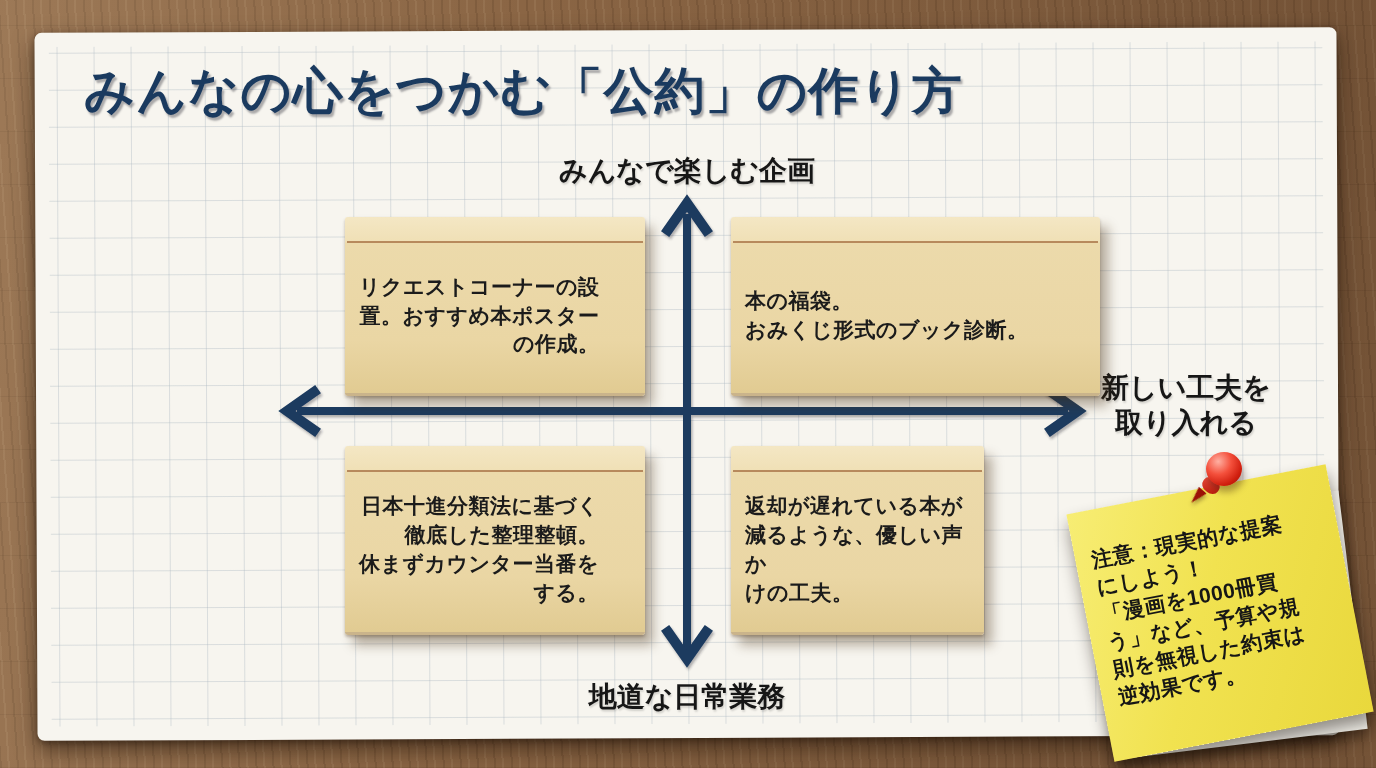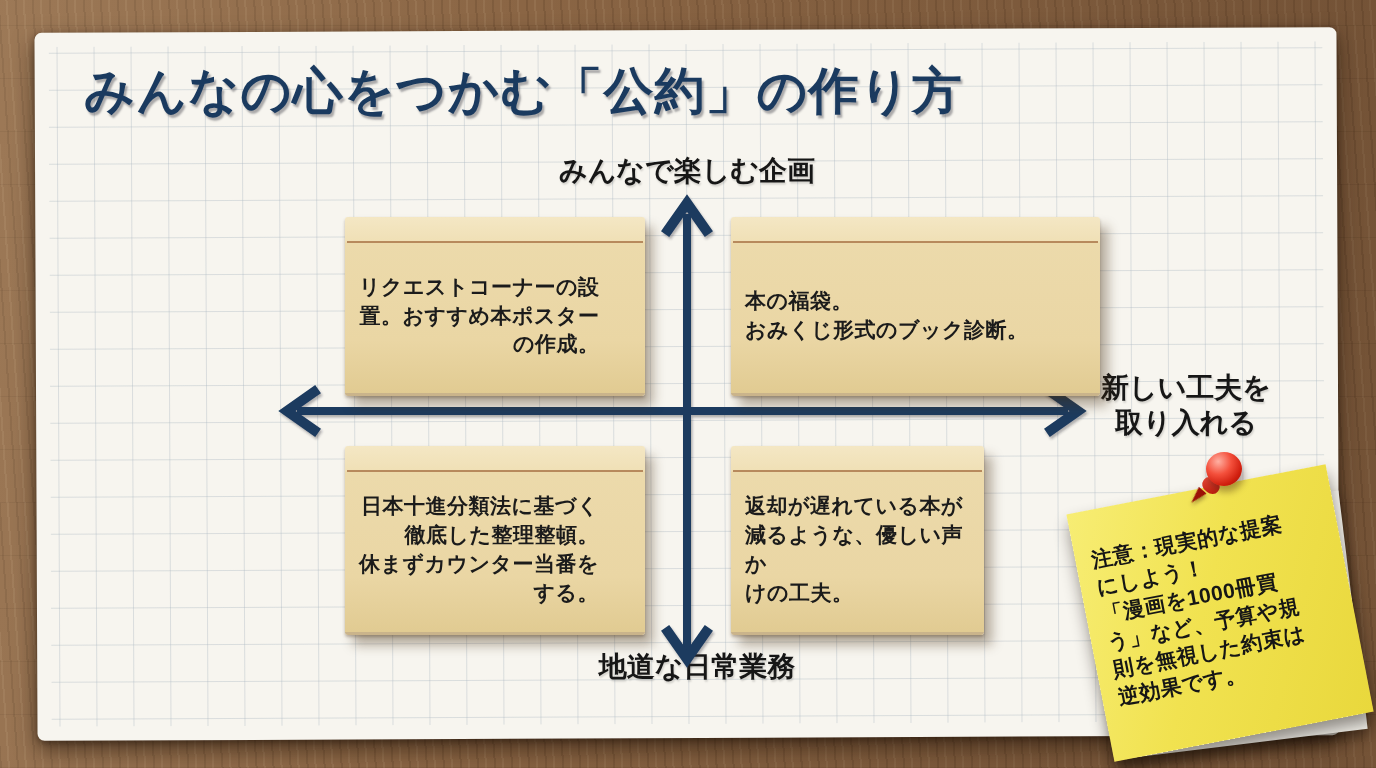--- a/index.html
+++ b/index.html
@@ -37,21 +37,21 @@
     position:absolute;left:84px;top:58px;width:1100px;
     font-size:50px;font-weight:800;letter-spacing:1px;color:#1a3a5f;
     text-shadow:2px 3px 2px rgba(45,45,55,.38);white-space:nowrap;
   }
   
   .axis-label{
     position:absolute;color:#161616;font-weight:800;font-size:28px;line-height:1.25;
     text-align:center;white-space:pre-line;text-shadow:1px 2px 2px rgba(0,0,0,.15);
   }
   .axis-top{left:687px;top:153px;transform:translateX(-50%);}
-  .axis-bottom{left:687px;top:649px;transform:translateX(-50%);margin-left:10px;}
+  .axis-bottom{left:687px;top:679px;transform:translateX(-50%);}
   .axis-left{left:196px;top:383px;transform:translateX(-50%);}
   .axis-right{left:1186px;top:370px;transform:translateX(-50%);}
   
   .axes{position:absolute;left:0;top:0;pointer-events:none;}
   
   .note{
     position:absolute;border-radius:3px;
     background:linear-gradient(180deg,#f4e7c4 0px,#f0e0b6 24px,#ecdaab 26px,#ead6a4 70%,#e1cb92 100%);
     box-shadow:8px 10px 12px rgba(70,48,18,.38), 0 2px 3px rgba(70,48,18,.3);
     border-bottom:3px solid rgba(150,118,70,.45);

